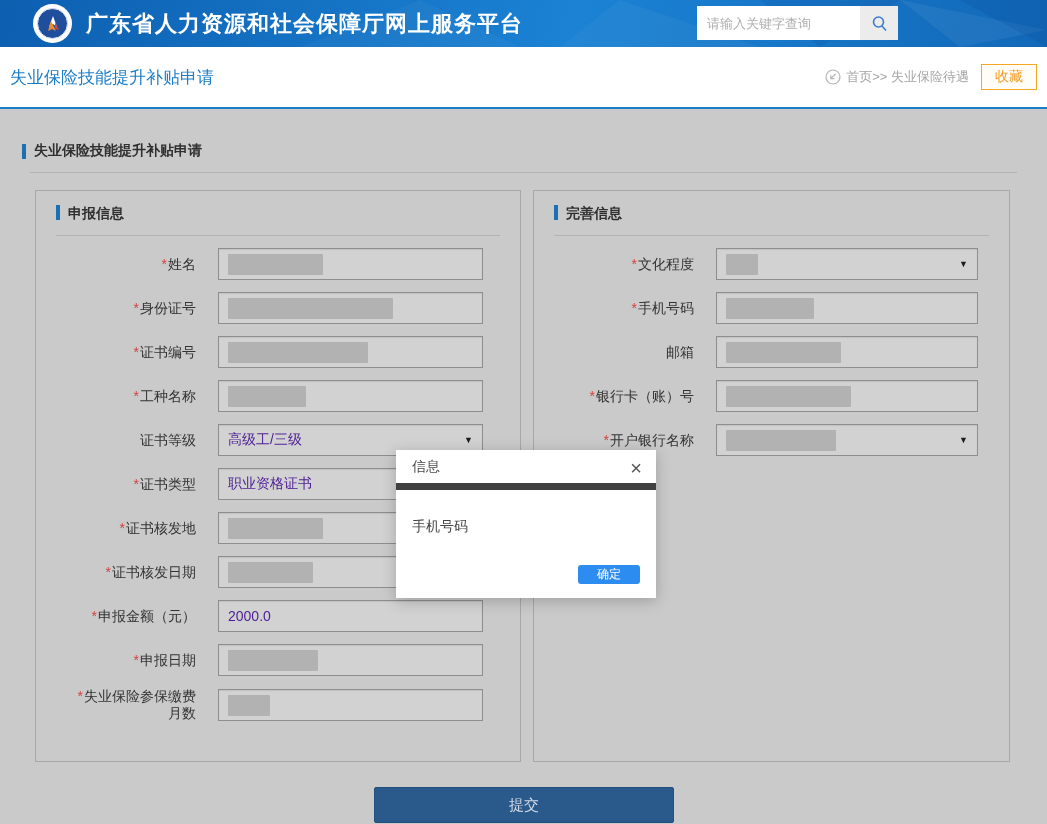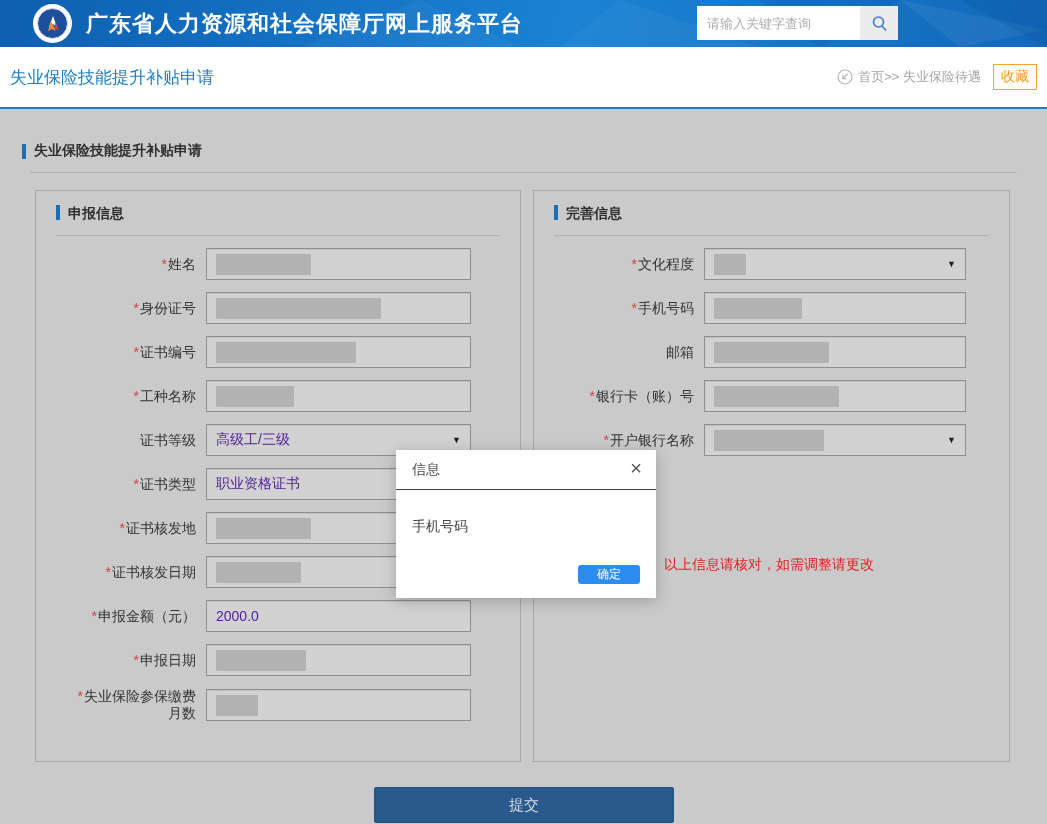--- a/index.html
+++ b/index.html
@@ -25,37 +25,37 @@
 
   
   .titlebar { position:absolute; left:0; top:47px; width:1047px; height:62px; background:#ffffff;
     border-bottom:2px solid #1a7dc5; }
   .page-title { position:absolute; left:10px; top:0; height:60px; display:flex; align-items:center;
     color:#1d7ec7; font-size:17px; }
   .crumb-group { position:absolute; right:6px; top:0; height:60px; display:flex; align-items:center; }
   .crumb-icon { width:16px; height:16px; margin-right:5px; }
   .crumb-text { color:#a5a5a5; font-size:13px; }
   .fav-btn { margin-left:12px; margin-right:4px; border:1px solid #f5a623; color:#f59a23;
-    background:#fffdf6; font-size:14px; padding:3px 7px; cursor:pointer; font-family:inherit; }
+    background:#fffdf6; font-size:14px; padding:3px 13px; cursor:pointer; font-family:inherit; }
 
   
   .content { position:absolute; left:0; top:111px; width:1047px; height:713px; background:#cacaca; }
   .section-head { position:absolute; left:22px; top:31px; display:flex; align-items:center; }
   .vbar { width:4px; height:15px; background:#1a6fb5; margin-right:8px; }
   .section-title { font-size:14px; color:#2f2f2f; font-weight:600; }
   .section-divider { position:absolute; left:30px; top:61px; width:987px; height:1px; background:#b3b3b3; }
 
   .panel { position:absolute; top:79px; height:572px; border:1px solid #a8a8a8; }
   .panel-left  { left:35px;  width:486px; }
   .panel-right { left:533px; width:477px; }
   .panel-head { display:flex; margin:14px 0 0 20px; }
   .panel-title { font-size:14px; color:#2f2f2f; font-weight:600; }
   .panel-divider { margin:12px 20px 12px 20px; height:1px; background:#b3b3b3; }
 
-  .form-row { display:flex; align-items:center; margin-bottom:12px; min-height:32px; }
+  .form-row { display:flex; align-items:center; margin-bottom:12px; min-height:32px;gap:12px; }
   .f-label { width:165px; padding-left:30px; padding-right:5px; text-align:right; font-size:14px;
     color:#333; line-height:17px; }
   .req { color:#d43f3a; margin-right:1px; }
   .f-control { position:relative; margin-left:5px; width:265px; height:32px; background:#d2d2d2;
     border:1px solid #8e8e8e; display:flex; align-items:center; padding:0 9px; cursor:default;
     box-shadow:inset 0 1px 1px rgba(0,0,0,0.08); }
   .panel-right .f-control { width:262px; }
   .f-value { font-size:14px; color:#4c1d95; white-space:nowrap; overflow:hidden; }
   .redact { display:inline-block; height:21px; background:#b2b2b2; border-radius:1px; filter:blur(0.6px); }
   .caret { position:absolute; right:9px; top:50%; transform:translateY(-50%); font-size:9px; color:#1c1c1c; }
@@ -63,21 +63,21 @@
   .notice { position:absolute; left:130px; top:365px; color:#e02020; font-size:14px; white-space:nowrap; }
 
   .submit-btn { position:absolute; left:374px; top:676px; width:300px; height:36px; background:#2a598c;
     border:1px solid #24507f; color:#d6dde5; font-size:15px; cursor:pointer; font-family:Liberation Sans, sans-serif;
     border-radius:2px; }
 
   
   .modal { position:absolute; left:396px; top:450px; width:260px; height:148px; background:#ffffff;
     box-shadow:0 3px 14px rgba(0,0,0,0.22); z-index:50; }
   .modal-head { position:relative; height:40px; display:flex; align-items:center; padding:0 16px;
-    border-bottom:1px solid #404040; }
+    border-bottom:7px solid #404040; }
   .modal-title { font-size:14px; color:#4a4a4a; }
   .modal-close { position:absolute; right:14px; top:8px; font-size:20px; color:#555; background:none;
     border:none; cursor:pointer; line-height:1; font-family:inherit; }
   .modal-body { padding:28px 16px 0 16px; font-size:14px; color:#444; }
   .modal-foot { position:absolute; right:16px; bottom:14px; }
   .ok-btn { width:62px; height:19px; background:#2d8cf0; color:#ffffff; border:none; border-radius:3px;
     font-size:12px; cursor:pointer; font-family:inherit; }
 </style>
 </head>
 <body>
@@ -241,21 +241,20 @@
           </div>
         </div>
         <div class="form-row">
           <div class="f-label"><span class="req">*</span>开户银行名称</div>
           <div class="f-control is-select">
             <span class="redact" style="width: 110px;"></span>
             <span class="caret">▼</span>
           </div>
         </div>
       </div>
-    <div class="notice">以上信息请核对，如需调整请更改</div>
   </div>
 
   <button class="submit-btn">提交</button>
 </div>
 
 <div class="modal">
   <div class="modal-head">
     <span class="modal-title">信息</span>
     <button class="modal-close">×</button>
   </div>

